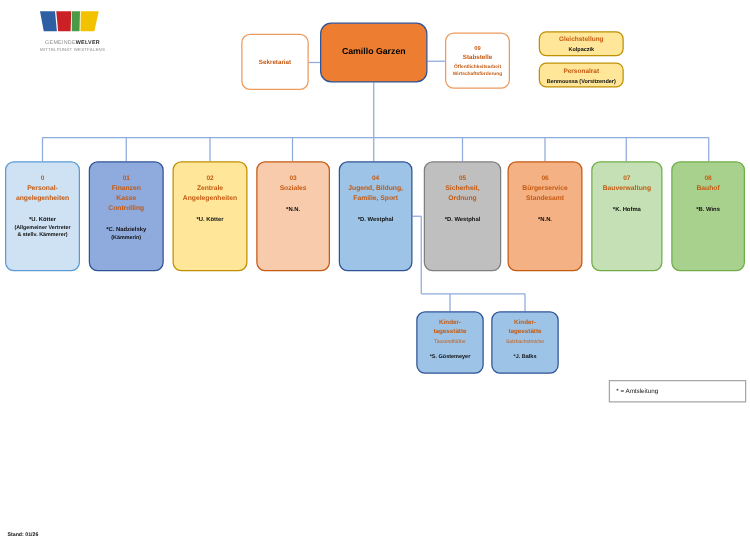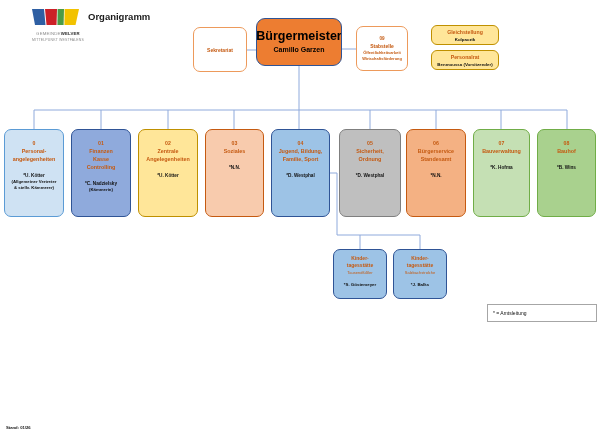--- a/index.html
+++ b/index.html
@@ -231,21 +231,20 @@
     <path d="M2,1 L14,1 L15.5,17 L5,17 Z" fill="#2e5fa3"></path>
     <path d="M15,1 L27,1 L26.5,17 L16.5,17 Z" fill="#cc2027"></path>
     <path d="M27.6,1 L34,1 L33.6,17 L27.4,17 Z" fill="#4b9b46"></path>
     <path d="M34.6,1 L49,1 L45.5,17 L34.4,17 Z" fill="#f2c200"></path>
   </svg>
   <div class="logo-line1"><span>GEMEINDE</span><b>WELVER</b></div>
   <div class="logo-line2">MITTELPUNKT WESTFALENS</div>
 </div>
 
 <div id="title-block">
-  <div>Organigramm</div>
 </div>
 
 <svg id="wires">
   <g stroke="#8faadc" stroke-width="1" fill="none">
 
     <line x1="247" y1="50" x2="256" y2="50"></line>
 
     <line x1="342" y1="49" x2="356" y2="49"></line>
 
     <line x1="299" y1="66" x2="299" y2="110"></line>
@@ -268,21 +267,20 @@
     <line x1="360" y1="235" x2="360" y2="249"></line>
     <line x1="420" y1="235" x2="420" y2="249"></line>
   </g>
 </svg>
 
 <div class="node" id="n-sekretariat">
   <div class="ttl">Sekretariat</div>
 </div>
 
 <div class="node" id="n-mayor">
-  <div class="mayor-title">Bürgermeister</div>
   <div class="mayor-name">Camillo Garzen</div>
 </div>
 
 <div class="node" id="n-stab">
   <div class="num">09</div>
   <div class="ttl">Stabstelle</div>
   <div class="sub">Öffentlichkeitsarbeit</div>
   <div class="sub">Wirtschaftsförderung</div>
 </div>
 

